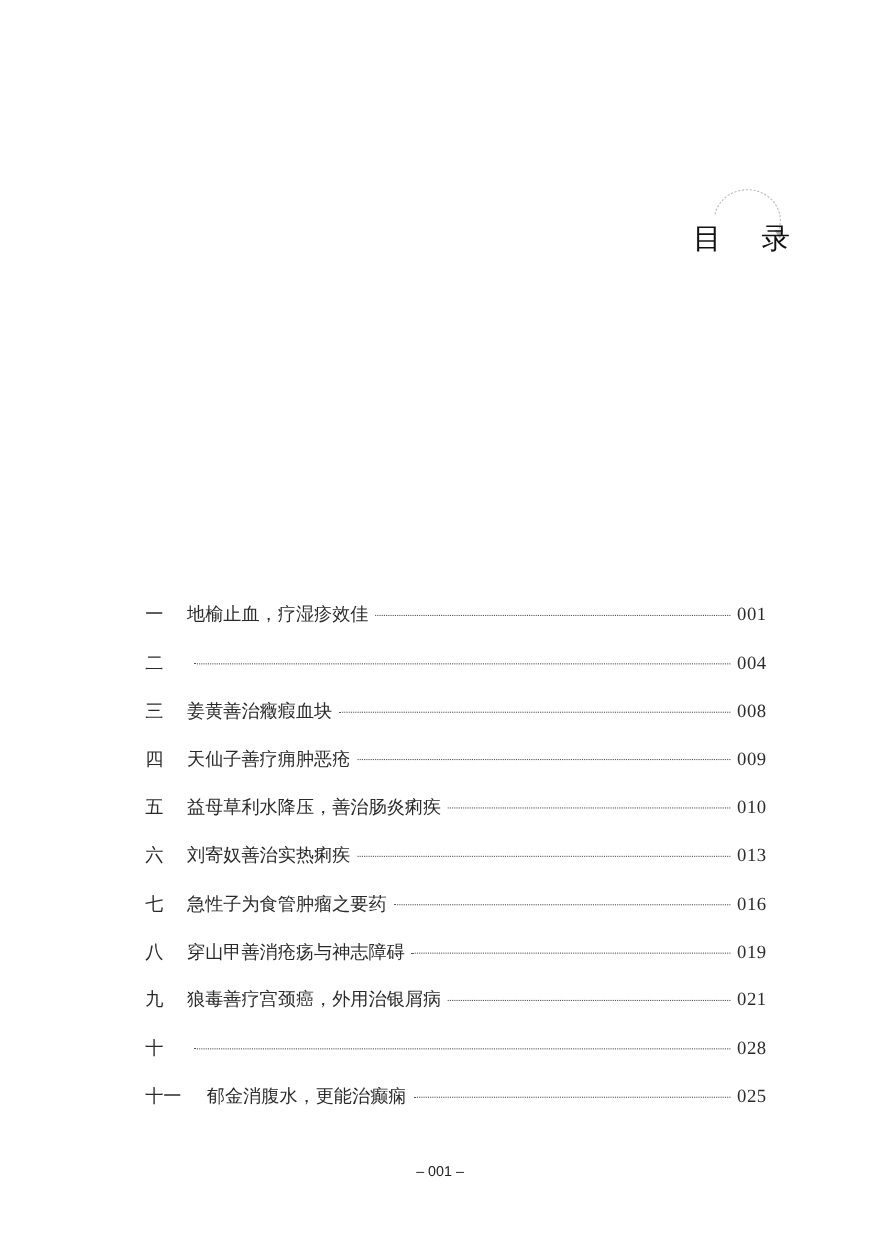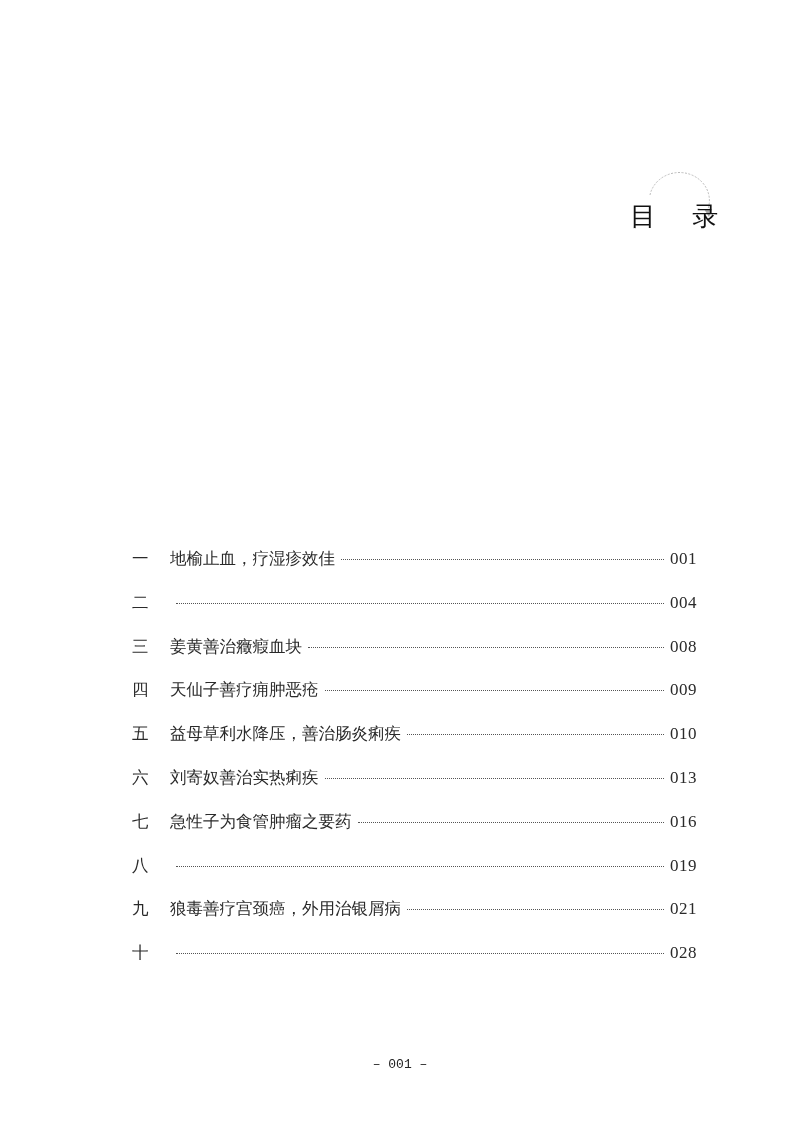--- a/index.html
+++ b/index.html
@@ -10,21 +10,21 @@
   .title { position: absolute; left: 10px; top: 34px; font-size: 26px; font-weight: normal;
            color: #111; letter-spacing: 14px; font-family: "DejaVu Serif", serif; white-space: nowrap; }
   .toc { position: absolute; left: 132px; top: 548px; width: 565px; }
   .toc-row { display: flex; align-items: baseline; height: 43.8px; font-size: 16.5px; }
   .toc-num { width: 38px; flex: none; }
   .toc-num.wide { width: 56px; }
   .toc-text { flex: none; white-space: nowrap; }
   .toc-dots { flex: 1; margin: 0 6px; border-bottom: 1.5px dotted #555; transform: translateY(-4px); min-width: 20px; }
   .toc-page { flex: none; font-family: "Liberation Serif", serif; font-size: 17px; letter-spacing: 0.5px; text-align: right; }
   .footer { position: absolute; left: 0; width: 800px; top: 1057px; text-align: center;
-            font-size: 13px; font-family: Liberation Mono, monospace; color: #222; }
+            font-size: 13px; font-family: Liberation Sans, sans-serif; color: #222; }
 </style>
 </head>
 <body>
 
 <div class="title-wrap">
   <svg class="title-arc" width="100" height="60" viewBox="0 0 100 60">
     <path d="M 30 30 A 30 28 0 1 1 88 44" fill="none" stroke="#bbb" stroke-width="1" stroke-dasharray="2,1.5"></path>
     <polygon points="84,44 92,44 89,52" fill="#aaa"></polygon>
   </svg>
   <div class="title">目 录</div>
@@ -67,29 +67,36 @@
     <span class="toc-page">013</span>
   </div>
   <div class="toc-row">
     <span class="toc-num">七</span>
     <span class="toc-text">急性子为食管肿瘤之要药</span>
     <span class="toc-dots"></span>
     <span class="toc-page">016</span>
   </div>
   <div class="toc-row">
     <span class="toc-num">八</span>
+    <span class="toc-text">穿山甲善消疮疡与神志障碍</span>
     <span class="toc-dots"></span>
     <span class="toc-page">019</span>
   </div>
   <div class="toc-row">
     <span class="toc-num">九</span>
     <span class="toc-text">狼毒善疗宫颈癌，外用治银屑病</span>
     <span class="toc-dots"></span>
     <span class="toc-page">021</span>
   </div>
   <div class="toc-row">
     <span class="toc-num">十</span>
     <span class="toc-dots"></span>
     <span class="toc-page">028</span>
   </div>
+  <div class="toc-row">
+    <span class="toc-num wide">十一</span>
+    <span class="toc-text">郁金消腹水，更能治癫痫</span>
+    <span class="toc-dots"></span>
+    <span class="toc-page">025</span>
+  </div>
 </div>
 
 <div class="footer">– 001 –</div>
 
 </body></html>

